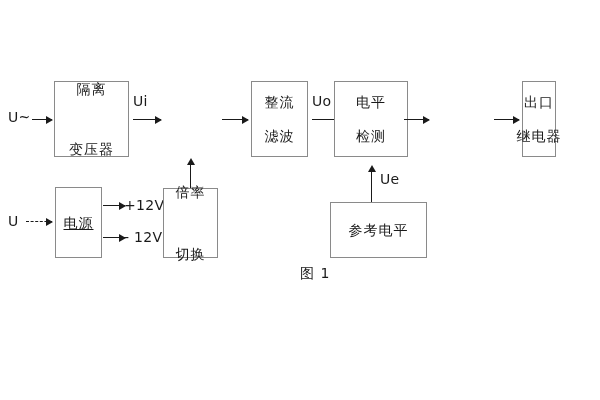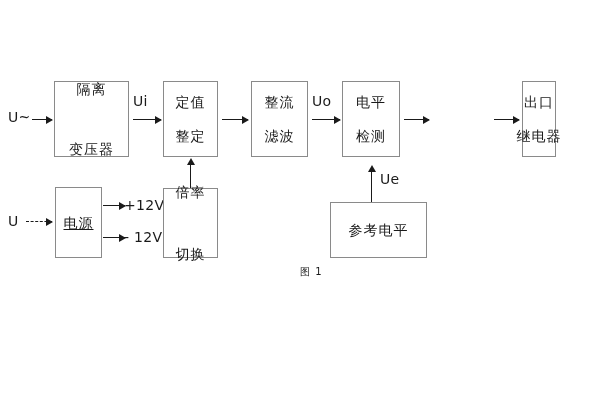--- a/index.html
+++ b/index.html
@@ -43,21 +43,21 @@
     white-space: nowrap;
     line-height: 1;
   }
   .label-lat {
     font-family: "DejaVu Sans", "Liberation Sans", sans-serif;
     letter-spacing: 0.3px;
   }
   .caption {
     position: absolute;
     color: #1a1a1a;
-    font-size: 10px;
+    font-size: 14px;
     white-space: nowrap;
     letter-spacing: 1px;
   }
   
   .arrow-r {
     position: absolute;
     height: 0;
     border-top: 1.6px solid #1a1a1a;
   }
   .arrow-r::after {
@@ -98,36 +98,32 @@
   <div class="arrow-r" style="left:32px; top:119px; width:20px;"></div>
 
   <div class="box" style="left:54px; top:81px; width:75px; height:76px;justify-content:space-between;">
     <span class="line">隔离</span>
     <span class="line">变压器</span>
   </div>
 
   <div class="label label-lat" style="left:133px; top:94px;">Ui</div>
   <div class="arrow-r" style="left:133px; top:119px; width:28px;"></div>
 
-  <div class="box" style="left:163px; top:81px; width:55px; height:76px;">
-    <span class="line">定值</span>
-    <span class="line">整定</span>
-  </div>
 
   <div class="arrow-r" style="left:222px; top:119px; width:26px;"></div>
 
   <div class="box" style="left:251px; top:81px; width:57px; height:76px;">
     <span class="line">整流</span>
     <span class="line">滤波</span>
   </div>
 
   <div class="label label-lat" style="left:312px; top:94px;">Uo</div>
   <div class="arrow-r" style="left:312px; top:119px; width:28px;"></div>
 
-  <div class="box" style="left:342px; top:81px; width:58px; height:76px;">
+  <div class="box" style="left:334px; top:81px; width:74px; height:76px;">
     <span class="line">电平</span>
     <span class="line">检测</span>
   </div>
 
   <div class="arrow-r" style="left:404px; top:119px; width:25px;"></div>
 
 
   <div class="arrow-r" style="left:494px; top:119px; width:25px;"></div>
 
   <div class="box" style="left:522px; top:81px; width:34px; height:76px;">

